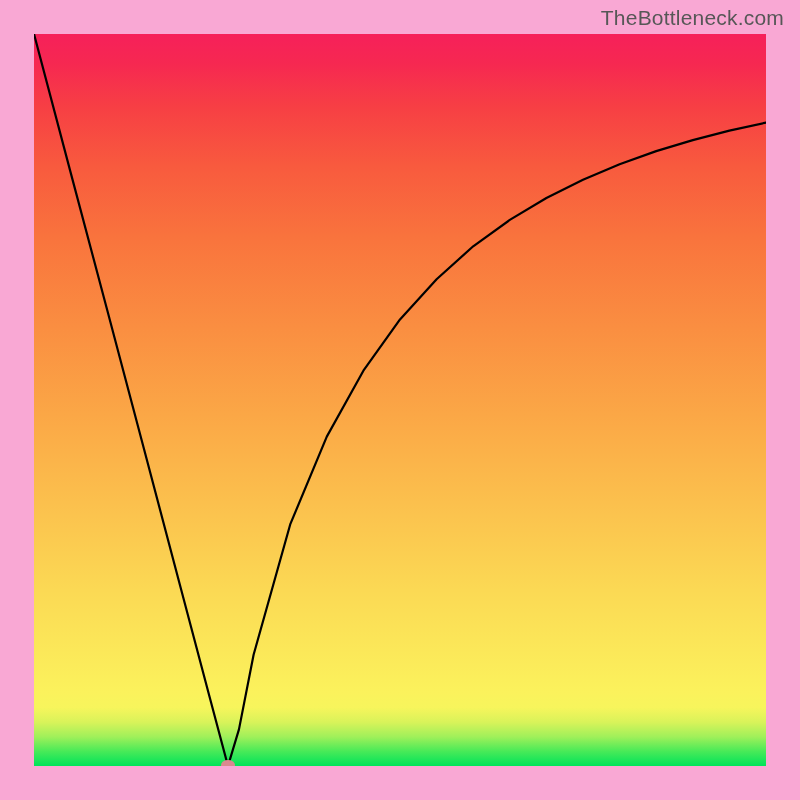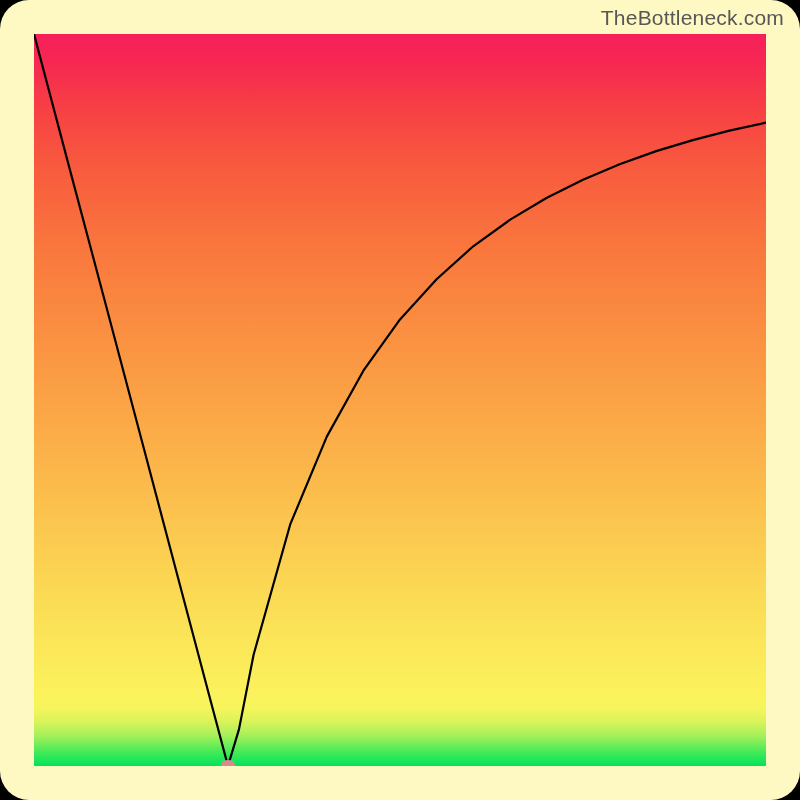--- a/index.html
+++ b/index.html
@@ -8,22 +8,21 @@
     width: 800px;
     height: 800px;
     background: #000;
     overflow: hidden;
     font-family: Arial, Helvetica, sans-serif;
   }
   .frame {
     position: relative;
     width: 800px;
     height: 800px;
-    background: #fef9c3;
-    border-radius: 29px;
+    background: #f9a8d4;
   }
   .plot-area {
     position: absolute;
     left: 34px;
     top: 34px;
     width: 732px;
     height: 732px;
     overflow: hidden;
   }
   .gradient {

